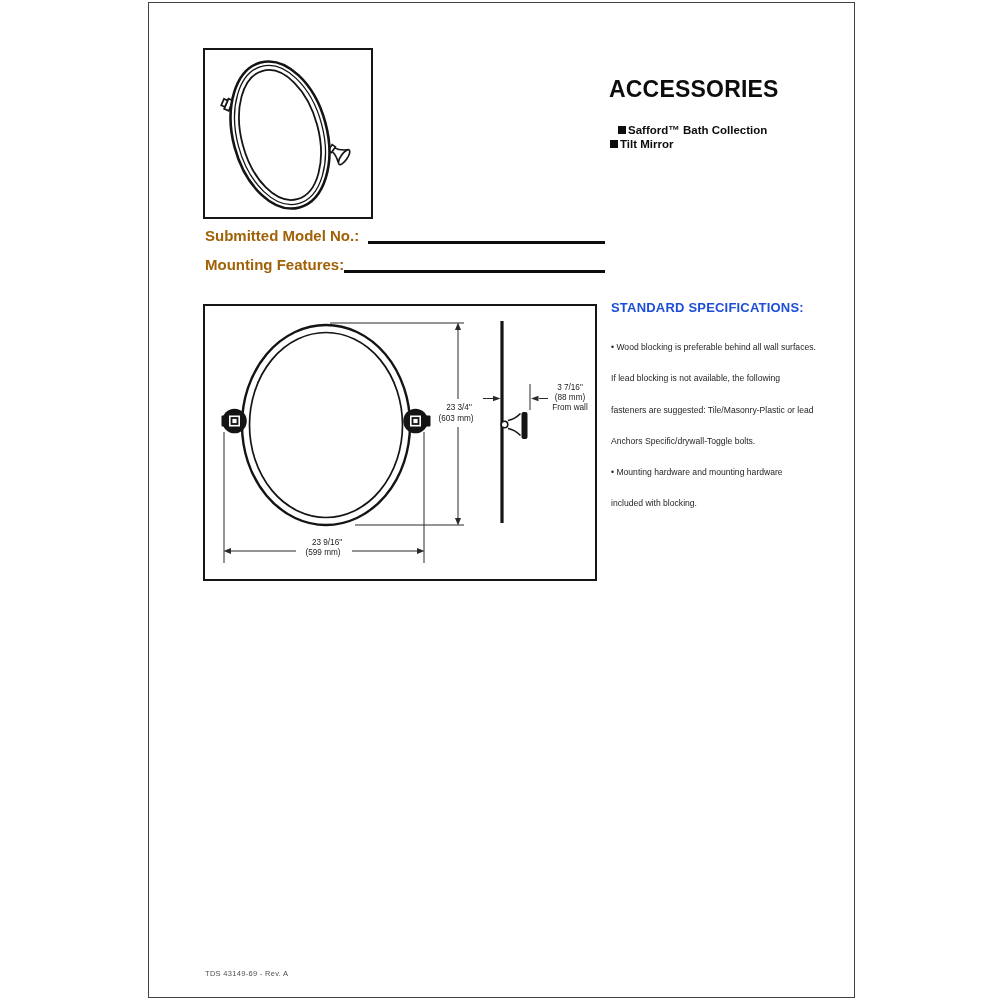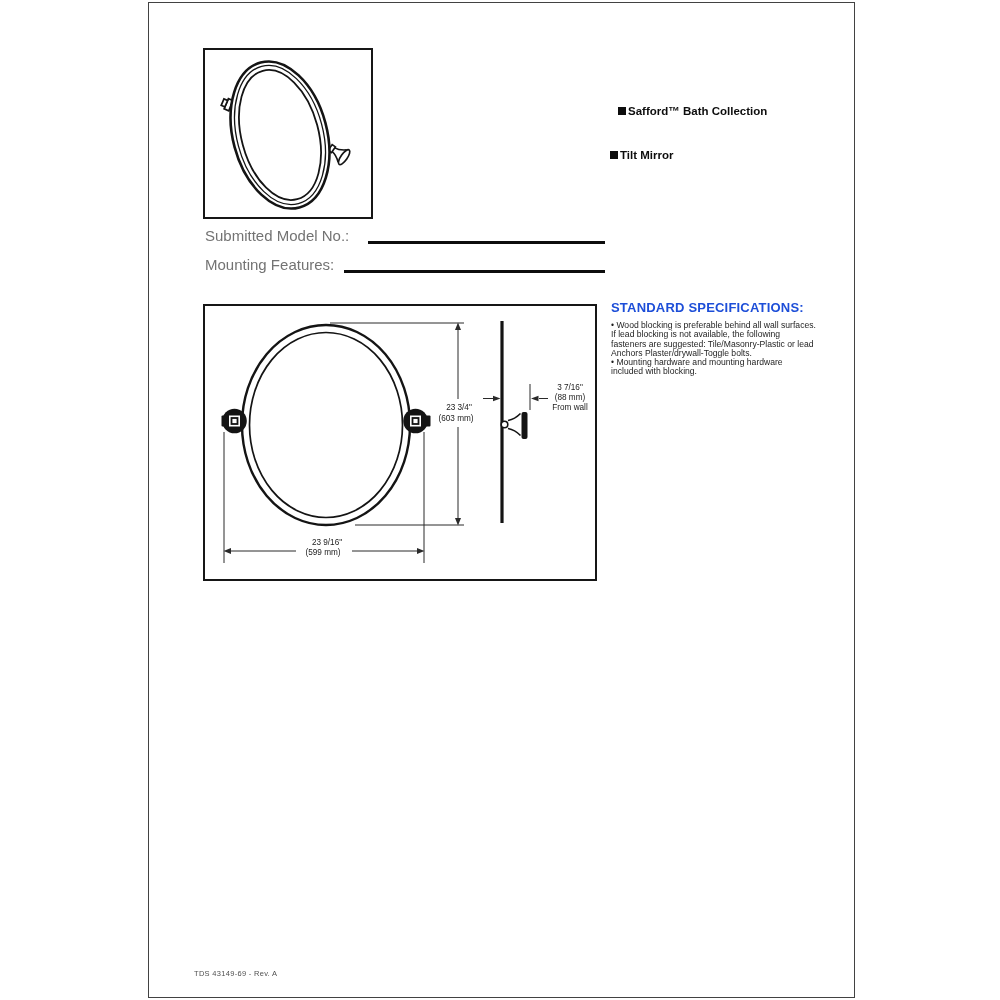--- a/index.html
+++ b/index.html
@@ -6,35 +6,35 @@
   .page{position:relative;width:1000px;height:1000px;background:#ffffff;overflow:hidden;
         font-family:"Liberation Sans",sans-serif;color:#111;}
   .page-border{position:absolute;left:148px;top:2px;width:705px;height:994px;
         border:1px solid #424242;background:#fff;}
   .product-thumb{position:absolute;left:203px;top:48px;width:170px;height:171px;
         border:2px solid #161616;background:#fff;box-sizing:border-box;}
   .brand-title{position:absolute;left:609px;top:76px;font-size:23px;font-weight:bold;
         letter-spacing:.2px;color:#0d0d0d;white-space:nowrap;}
   .bullet-row{position:absolute;left:610px;display:flex;align-items:center;
         font-size:11.5px;font-weight:bold;color:#0d0d0d;white-space:nowrap;}
-  .bullet-row.r1{top:105px;padding-left:8px;} .bullet-row.r2{top:149px;justify-content:flex-end;}
+  .bullet-row.r1{top:124px;padding-left:8px;} .bullet-row.r2{top:138px;justify-content:flex-end;}
   .sq{display:inline-block;width:8px;height:8px;background:#0d0d0d;margin-right:2px;flex:0 0 auto;}
-  .form-label{position:absolute;left:205px;font-size:15px;font-weight:normal;color:#737373;white-space:nowrap;}
+  .form-label{position:absolute;left:205px;font-size:15px;font-weight:bold;color:#a16207;white-space:nowrap;}
   .form-label.model{top:227px;} .form-label.features{top:256px;}
   .rule{position:absolute;height:2.5px;background:#0d0d0d;}
   .rule.model{left:368px;top:241px;width:237px;}
   .rule.features{left:344px;top:270px;width:261px;}
   .drawing-box{position:absolute;left:203px;top:304px;width:394px;height:277px;
         border:2px solid #161616;background:#fff;box-sizing:border-box;}
   .specs-heading{position:absolute;left:611px;top:300px;font-size:13px;font-weight:bold;
         letter-spacing:.2px;color:#1d4ed8;white-space:nowrap;}
   .specs-body{position:absolute;left:611px;top:321px;width:242px;font-size:8.6px;
         line-height:9.3px;color:#1e1e1e;}
-  .spec-line{white-space:nowrap;}
-  .footer{position:absolute;left:194px;top:969px;font-size:7.5px;color:#505050;letter-spacing:.3px;text-align:right;}
+  .spec-line{white-space:nowrap;margin-top:22px;}
+  .footer{position:absolute;left:205px;top:969px;font-size:7.5px;color:#505050;letter-spacing:.3px;text-align:right;}
   svg{display:block;}
   svg text{font-family:"Liberation Sans",sans-serif;font-size:8.2px;fill:#222;}
 </style>
 </head>
 <body>
 
 <div class="page">
   <div class="page-border"></div>
 
   <div class="product-thumb">
@@ -53,20 +53,21 @@
       </g>
 
       <g transform="rotate(-15 75 85)">
         <ellipse cx="75" cy="85" rx="47" ry="75" fill="#fff" stroke="#141414" stroke-width="2.6"></ellipse>
         <ellipse cx="75" cy="85" rx="43" ry="71" fill="none" stroke="#141414" stroke-width="1.3"></ellipse>
         <ellipse cx="75" cy="85" rx="38.5" ry="66.5" fill="none" stroke="#141414" stroke-width="1.8"></ellipse>
       </g>
     </svg>
   </div>
 
+  <div class="brand-title">ACCESSORIES</div>
   <div class="bullet-row r1">
     <span class="sq"></span>
     <span>Safford™ Bath Collection</span>
   </div>
   <div class="bullet-row r2">
     <span class="sq"></span>
     <span>Tilt Mirror</span>
   </div>
 
   <div class="form-label model">Submitted Model No.:</div>
@@ -131,19 +132,19 @@
       <text x="365" y="94" text-anchor="middle">(88 mm)</text>
       <text x="365" y="104" text-anchor="middle">From wall</text>
     </svg>
   </div>
 
   <div class="specs-heading">STANDARD SPECIFICATIONS:</div>
   <div class="specs-body">
     <div class="spec-line">• Wood blocking is preferable behind all wall surfaces.</div>
     <div class="spec-line">If lead blocking is not available, the following</div>
     <div class="spec-line">fasteners are suggested: Tile/Masonry-Plastic or lead</div>
-    <div class="spec-line">Anchors Plaster/drywall-Toggle bolts.</div>
+    <div class="spec-line">Anchors Specific/drywall-Toggle bolts.</div>
     <div class="spec-line">• Mounting hardware and mounting hardware</div>
     <div class="spec-line">included with blocking.</div>
   </div>
 
   <div class="footer">TDS 43149-69 - Rev. A</div>
 </div>
 
 </body></html>

